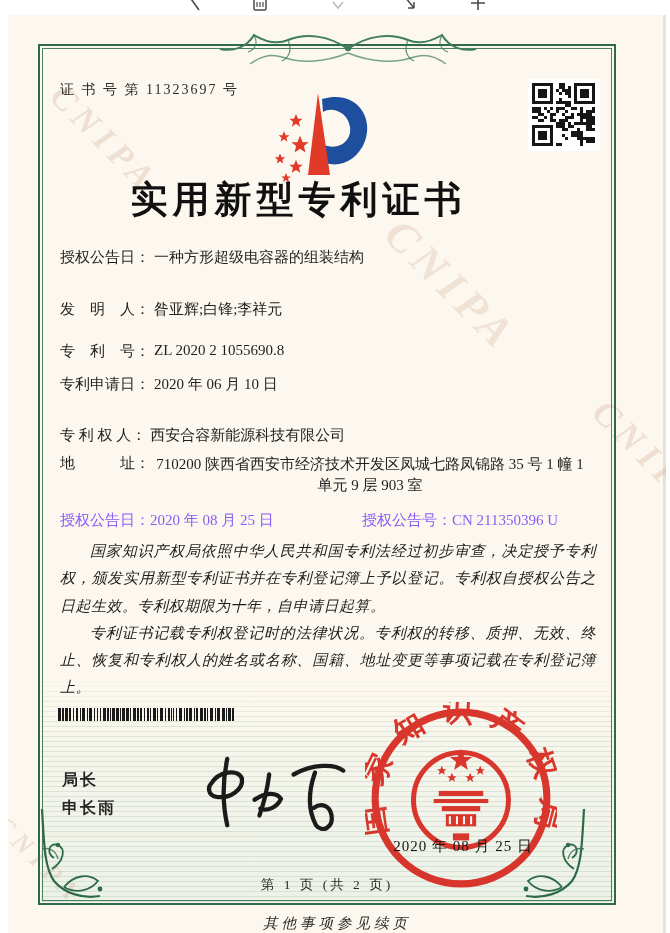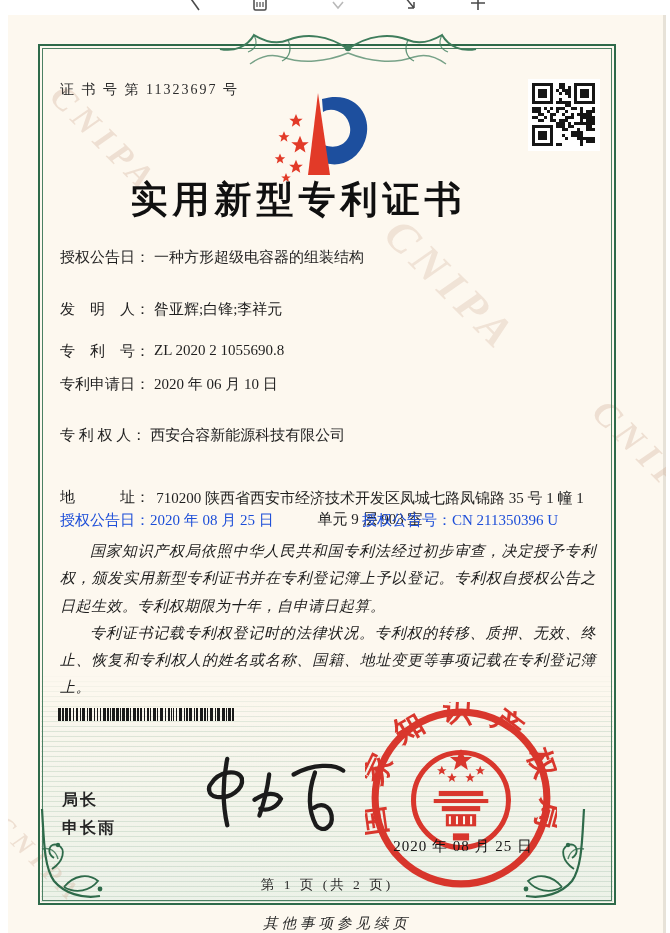--- a/index.html
+++ b/index.html
@@ -50,33 +50,33 @@
   .logo { position:absolute; left:252px; top:68px; z-index:4; }
 
   .title { position:absolute; left:30px; top:160px; width:521px; text-align:center;
            font-size:37px; font-weight:700; letter-spacing:5px; color:#101010; z-index:4; }
 
   .fields { position:absolute; left:52px; top:0; width:548px; z-index:4; font-size:15px; color:#1f1f1f; }
   .frow { position:absolute; left:0; display:flex; white-space:pre; }
   .frow .lab { flex:none; }
   .frow .val { margin-left:4px; white-space:normal;text-align:center; }
   .r0{top:233px} .r1{top:285px} .r2{top:327px} .r3{top:360px} .r4{top:411px}
-  .r5{top:473px} .r5 .val{ width:432px; line-height:21px; }
-  .grant { position:absolute; left:52px; top:496px; display:flex; font-size:15px; color:#1d4ed8; z-index:4; white-space:pre; }
+  .r5{top:439px} .r5 .val{ width:432px; line-height:21px; }
+  .grant { position:absolute; left:52px; top:496px; display:flex; font-size:15px; color:#8b5cf6; z-index:4; white-space:pre; }
   .grant .cell1 { width:302px; }
 
   .paras { position:absolute; left:52px; top:523px; width:536px; z-index:4;
            font-size:15px; font-style:italic; line-height:1.82; letter-spacing:0.5px; color:#1c1c1c; }
   .paras p { text-indent:2em; text-align:justify; }
 
   .barcode { position:absolute; left:50px; top:693px; width:184px; height:13px; display:flex; z-index:4; }
   .barcode div { flex:none; height:13px; background:#1a1a1a; }
 
   .signer { position:absolute; left:54px; top:755px; z-index:5;
-            font-family:"Liberation Sans", sans-serif; font-weight:700; font-size:16px; color:#262626;margin-top:20px; }
+            font-family:"Liberation Sans", sans-serif; font-weight:700; font-size:16px; color:#262626; }
   .signer div { margin-bottom:7px; letter-spacing:2px; }
   .signature { position:absolute; left:190px; top:733px; z-index:5; }
 
   .seal { position:absolute; left:357px; top:687px; z-index:6; }
   .seal-date { position:absolute; left:360px; top:822px; width:190px; text-align:center;
                font-size:15px; color:#151515; letter-spacing:1px; z-index:7; }
 
   .page-footer { position:absolute; left:30px; top:861px; width:578px; text-align:center;
                  font-size:13.5px; letter-spacing:3px; color:#2b2b2b; z-index:4; }
   .below-note { position:absolute; left:0; top:899px; width:658px; text-align:center;

